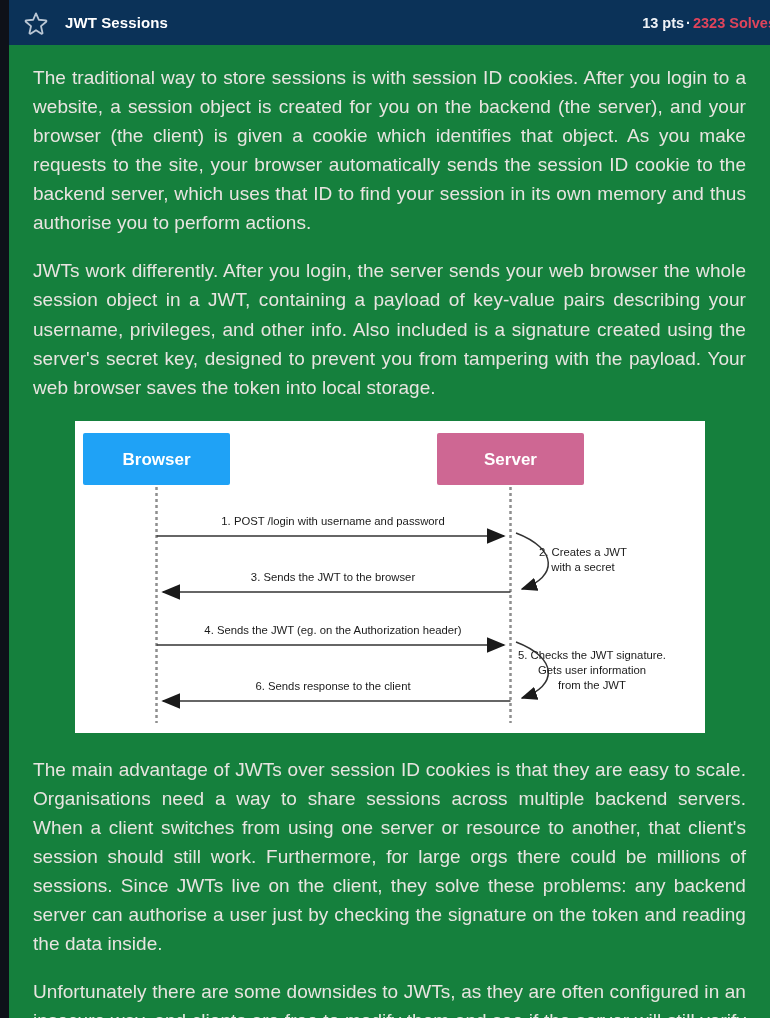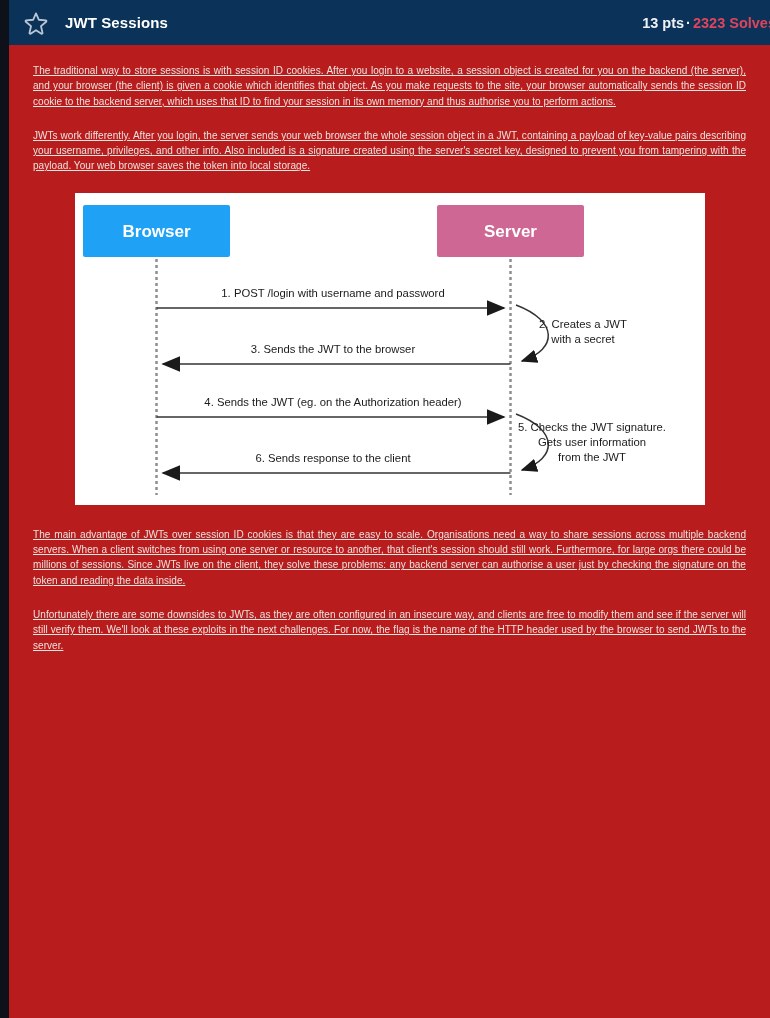--- a/index.html
+++ b/index.html
@@ -6,21 +6,21 @@
   html, body {
     margin: 0; padding: 0;
     width: 770px; height: 1018px;
     background: #0d1017;
     font-family: "Liberation Sans", sans-serif;
     overflow: hidden;
   }
   #page {
     position: relative;
     width: 770px; height: 1018px;
-    background: #b91c1c;
+    background: #15803d;
     overflow: hidden;
   }
   
   .gutter {
     position: absolute;
     left: 0; top: 0;
     width: 9px; height: 1018px;
     background: #0e1119;
     z-index: 5;
   }
@@ -62,28 +62,27 @@
 
   
   .content {
     position: absolute;
     left: 9px; top: 45px;
     width: 761px;
     padding: 18px 24px 0 24px;
   }
   p.para {
     color: #e8e4e0;
-    font-size: 10px;
+    font-size: 19px;
     line-height: 1.53;
     margin: 0 0 19px 0;
     text-align: justify;
     hyphens: auto;
     -webkit-hyphens: auto;
     letter-spacing: .05px;
-    text-decoration: underline;
   }
 
   
   .diagram-wrap {
     margin: 4px 0 22px 0;
     display: flex;
     justify-content: center;
   }
   .diagram {
     background: #ffffff;

